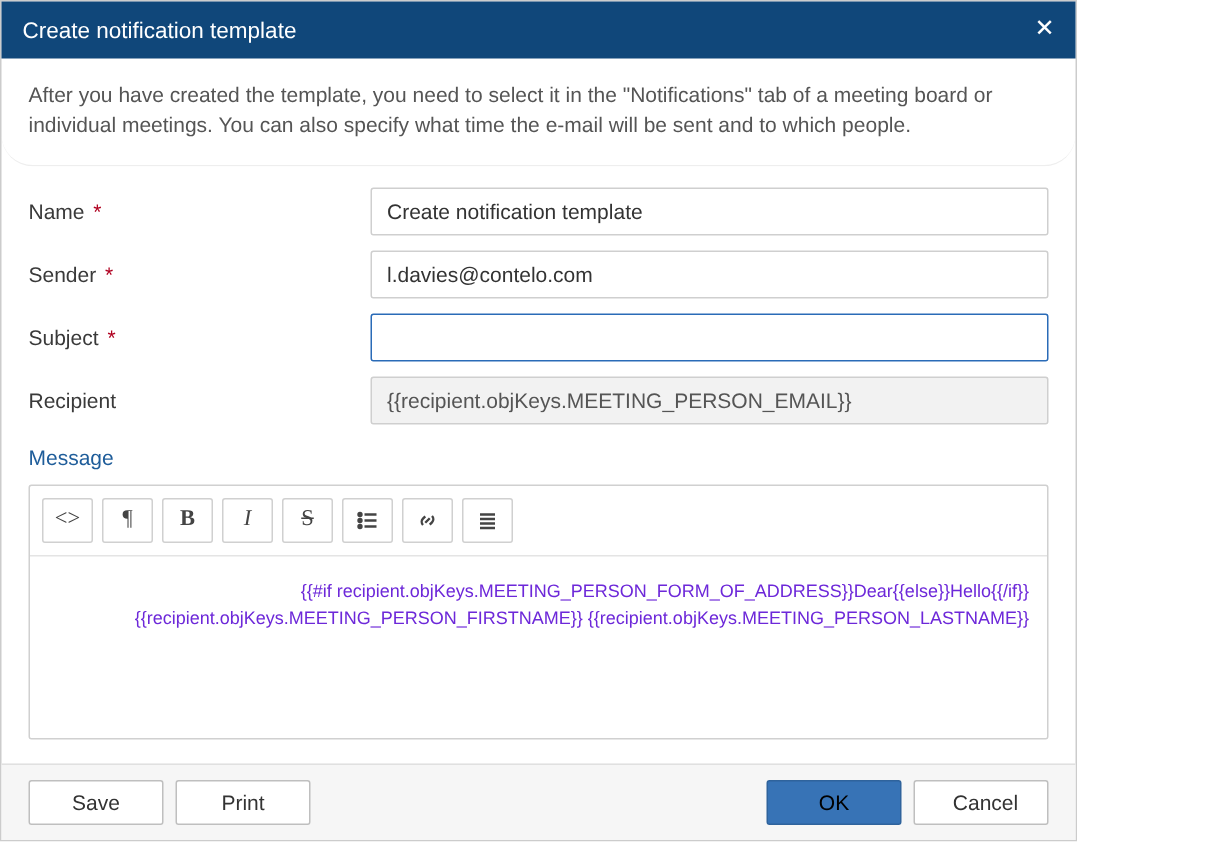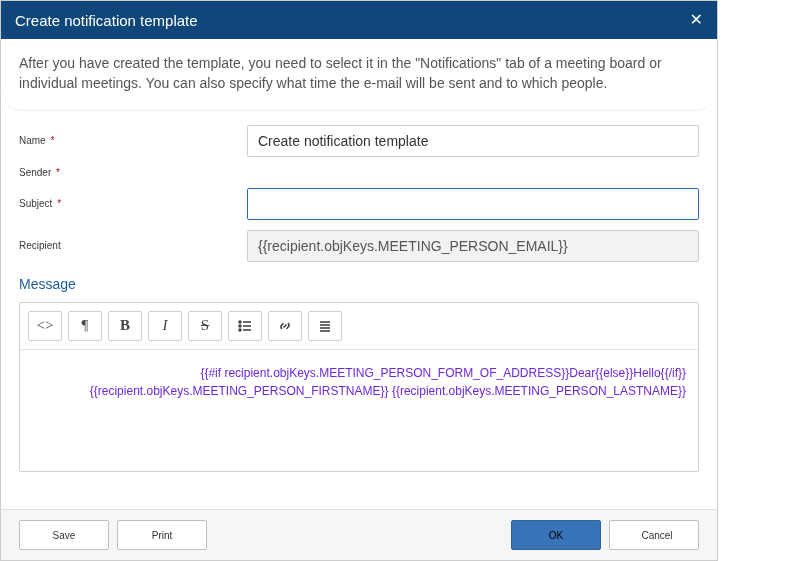--- a/index.html
+++ b/index.html
@@ -4,39 +4,39 @@
 <style>
   * { box-sizing: border-box; }
   html, body { margin: 0; padding: 0; font-family: "Segoe UI", Arial, sans-serif; font-size: 14px; color: #333; background: #fff; }
   .dialog { width: 718px; height: 561px; display: flex; flex-direction: column; border: 1px solid #ccc; }
   .titlebar { background: #10477a; color: #fff; display: flex; align-items: center; justify-content: space-between; padding: 0 14px; height: 38px; }
   .titlebar .title { font-size: 15px; }
   .titlebar .close { cursor: pointer; font-size: 16px; line-height: 1; }
   .intro { padding: 14px 18px 16px 18px; color: #555; font-size: 14px; border-bottom: 1px solid #eee; line-height: 1.45; border-radius: 21px; }
   .form { padding: 14px 18px 0 18px; }
   .row { display: flex; align-items: center; margin-bottom: 10px; }
-  .label { width: 228px; color: #3a3a3a; font-size: 10px; }
+  .label { width: 228px; color: #3a3a3a; font-size: 14px; }
   .req { color: #b00020; margin-left: 2px; }
   .control { flex: 1; }
   input[type=text] { width: 100%; height: 32px; border: 1px solid #cfcfcf; border-radius: 2px; padding: 0 10px; font-size: 14px; font-family: inherit; color: #333; }
   input.readonly { background: #f2f2f2; color: #555; }
   input.focused { border-color: #2a6bb7; }
   .section-title { color: #1f5d9a; font-size: 14px; margin: 14px 0 10px 0; }
   .editor { border: 1px solid #d0d0d0; border-radius: 2px; margin: 0 18px; }
   .toolbar { display: flex; gap: 6px; padding: 8px; border-bottom: 1px solid #e4e4e4; }
   .tbtn { width: 34px; height: 30px; border: 1px solid #d0d0d0; background: #fff; border-radius: 2px; display: flex; align-items: center; justify-content: center; cursor: pointer; color: #444; }
   .tbtn svg { width: 16px; height: 16px; stroke: #444; fill: none; stroke-width: 1.6; }
   .tbtn .glyph { font-family: Georgia, "Times New Roman", serif; font-size: 15px; }
   .tbtn .bold { font-weight: 700; }
   .tbtn .italic { font-style: italic; }
   .tbtn .strike { text-decoration: line-through; }
   .editor-body { padding: 14px 12px 70px 12px; font-size: 12px; color: #6d28d9; line-height: 1.55; min-height: 120px; text-align: right; }
   .footer { margin-top: auto; background: #f6f6f6; border-top: 1px solid #e0e0e0; padding: 10px 18px; display: flex; align-items: center; }
   .footer .spacer { flex: 1; }
-  .btn { height: 30px; min-width: 90px; padding: 0 18px; border: 1px solid #bfbfbf; background: #fff; color: #333; border-radius: 2px; cursor: pointer; font-size: 10px; margin-right: 8px; }
+  .btn { height: 30px; min-width: 90px; padding: 0 18px; border: 1px solid #bfbfbf; background: #fff; color: #333; border-radius: 2px; cursor: pointer; font-size: 14px; margin-right: 8px; }
   .btn:last-child { margin-right: 0; padding-left: 24px; }
   .btn.primary { background: #3773b6; border-color: #2f639c; color: #000000; }
 </style>
 </head>
 <body>
 
 <div class="dialog">
 
   <div class="titlebar">
     <span class="title">Create notification template</span>
@@ -52,20 +52,23 @@
         <span>Name</span><span class="req"> *</span>
       </div>
       <div class="control">
         <input type="text" value="Create notification template" style="">
       </div>
     </div>
 
     <div class="row">
       <div class="label">
         <span>Sender</span><span class="req"> *</span>
+      </div>
+      <div class="control">
+        <input type="text" value="l.davies@contelo.com" style="">
       </div>
     </div>
 
     <div class="row">
       <div class="label">
         <span>Subject</span><span class="req"> *</span>
       </div>
       <div class="control">
         <input type="text" class="focused" value="" style="">
       </div>

